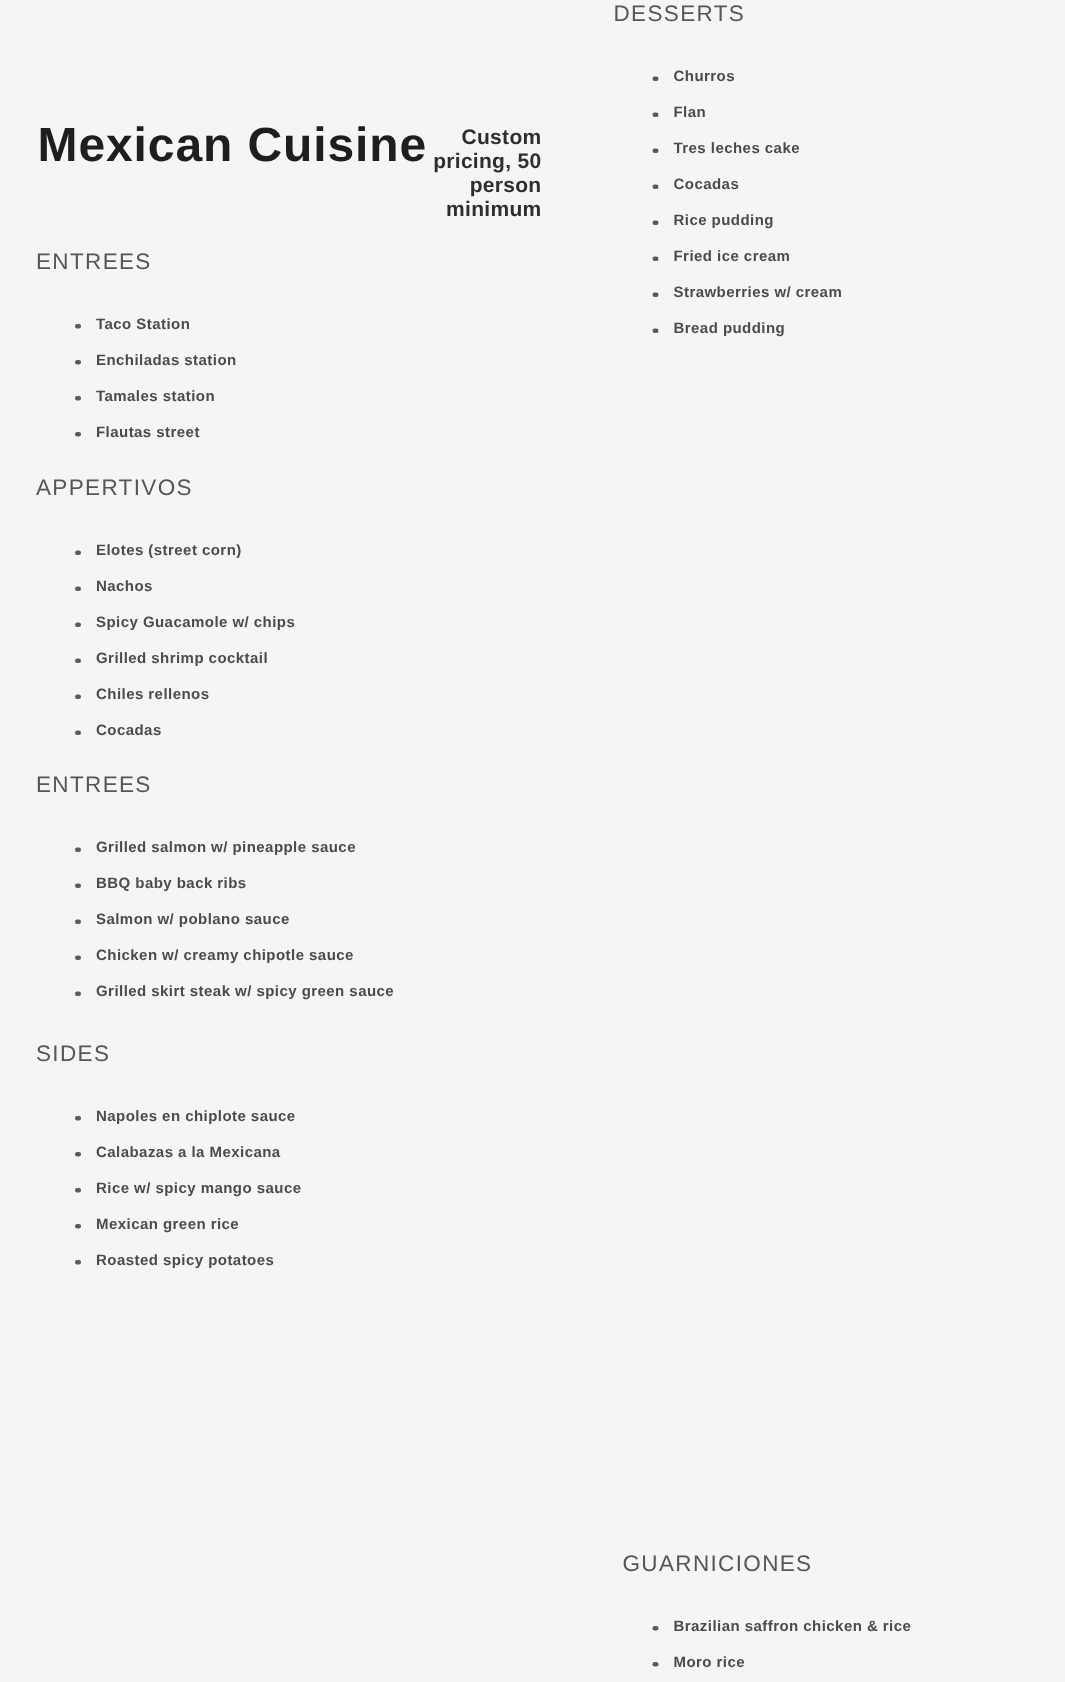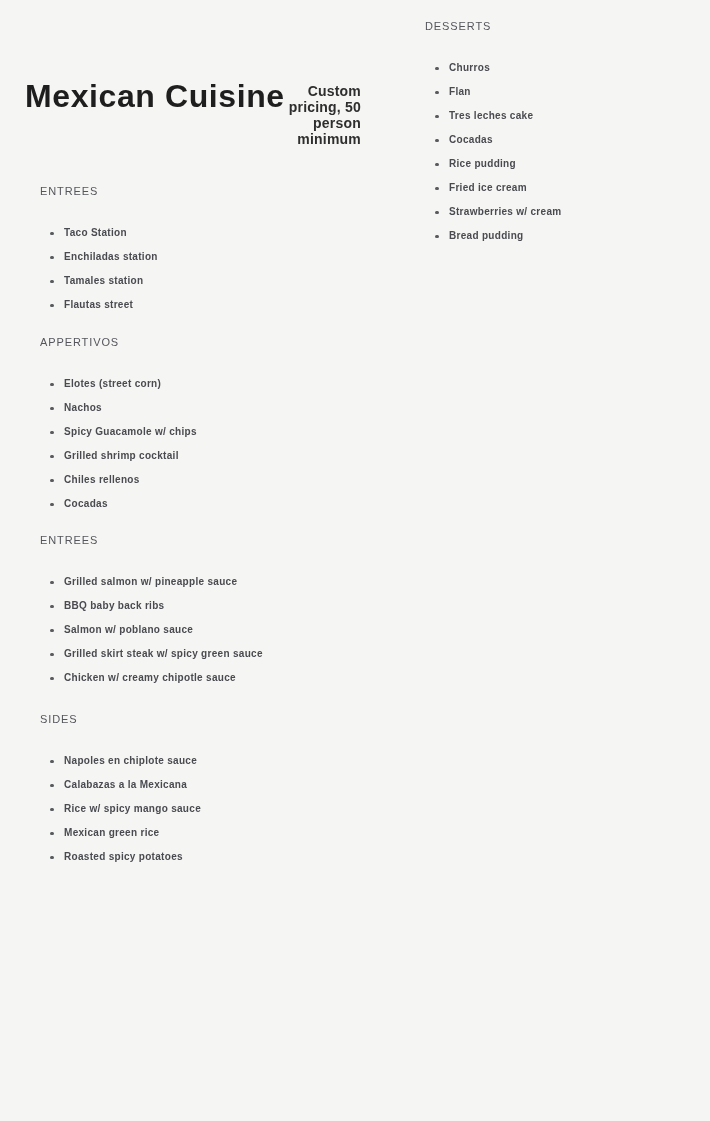--- a/index.html
+++ b/index.html
@@ -42,22 +42,22 @@
     width: 82px;
     text-align: right;
     font-size: 14px;
     line-height: 16px;
     font-weight: 700;
     color: var(--note);
     letter-spacing: 0.2px;
   }
   .sec { position: absolute; width: 360px; }
   .sec h2 {
-    margin: 16px;
-    font-size: 11px;
+    margin: 0;
+    font-size: 15px;
     line-height: 16px;
     font-weight: 400;
     color: var(--heading);
     letter-spacing: 0.9px;
   }
   .sec ul {
     list-style: none;
     margin: 22px 0 0 0;
     padding: 0 0 0 40px;
   }
@@ -118,22 +118,22 @@
       <li>Cocadas</li>
     </ul>
   </section>
 
   <section class="sec" id="sec-entrees">
     <h2>ENTREES</h2>
     <ul>
       <li>Grilled salmon w/ pineapple sauce</li>
       <li>BBQ baby back ribs</li>
       <li>Salmon w/ poblano sauce</li>
+      <li>Chicken w/ creamy chipotle sauce</li>
       <li>Grilled skirt steak w/ spicy green sauce</li>
-      <li>Chicken w/ creamy chipotle sauce</li>
     </ul>
   </section>
 
   <section class="sec" id="sec-sides">
     <h2>SIDES</h2>
     <ul>
       <li>Napoles en chiplote sauce</li>
       <li>Calabazas a la Mexicana</li>
       <li>Rice w/ spicy mango sauce</li>
       <li>Mexican green rice</li>
@@ -148,14 +148,21 @@
       <li>Flan</li>
       <li>Tres leches cake</li>
       <li>Cocadas</li>
       <li>Rice pudding</li>
       <li>Fried ice cream</li>
       <li>Strawberries w/ cream</li>
       <li>Bread pudding</li>
     </ul>
   </section>
 
+  <section class="sec" id="sec-guarniciones">
+    <h2>GUARNICIONES</h2>
+    <ul>
+      <li>Brazilian saffron chicken &amp; rice</li>
+      <li>Moro rice</li>
+    </ul>
+  </section>
 
 </div>
 
 </body></html>

